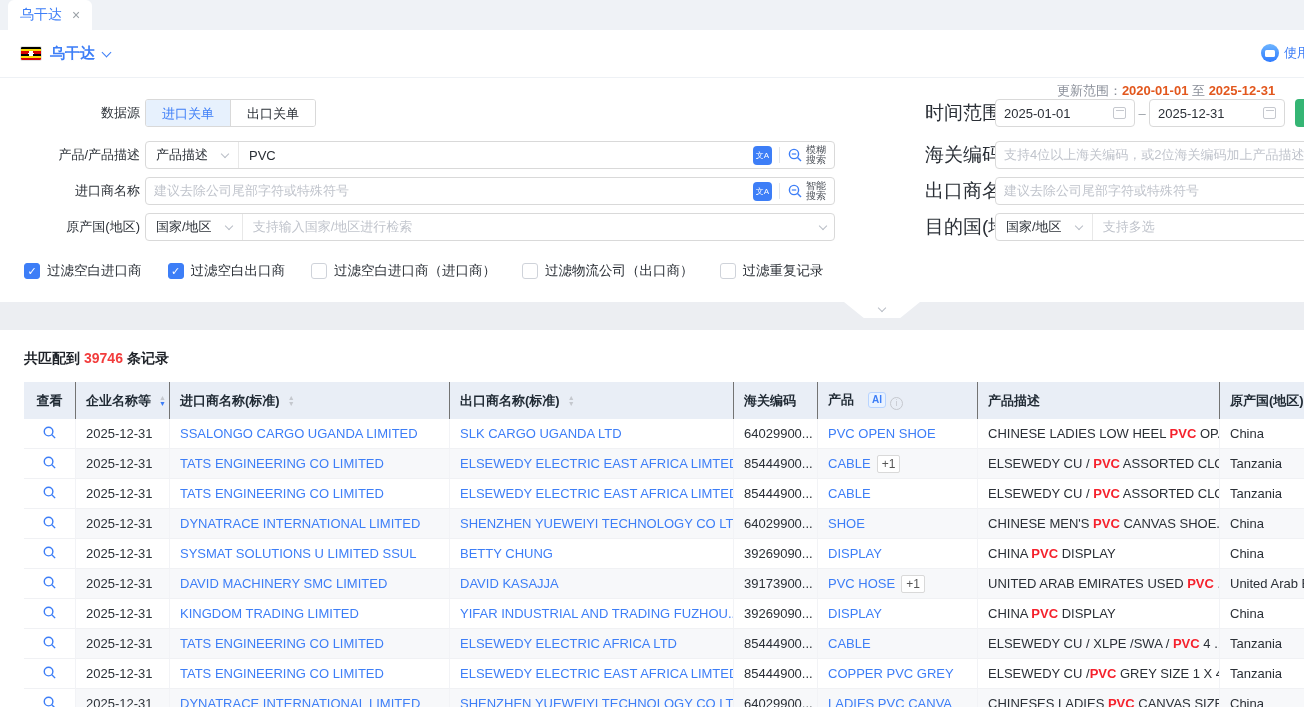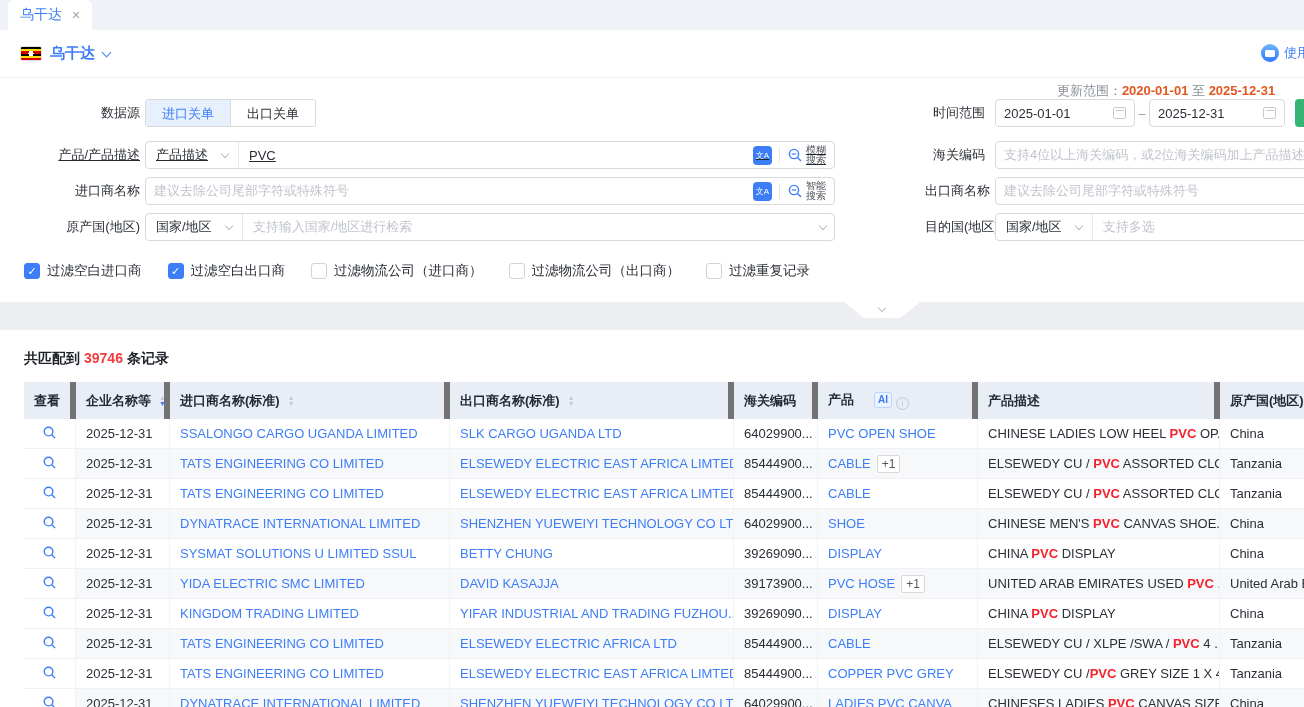--- a/index.html
+++ b/index.html
@@ -26,21 +26,21 @@
   .help { position:absolute; right:-6px; top:14px; display:flex; align-items:center; gap:5px; color:#3d7ef7; font-size:13px; }
   .help-ic { width:18px; height:18px; border-radius:50%; background:linear-gradient(180deg,#6db5ff,#2f7bff);
     position:relative; flex:0 0 18px; }
   .help-ic::after { content:""; position:absolute; left:4px; top:6px; width:10px; height:7px;
     background:#fff; border-radius:1.5px; }
 
   
   .filters { position:relative; height:224px; background:#fff; }
   .frow { position:absolute; display:flex; align-items:center; }
   .flabel { width:116px; text-align:right; margin-right:5px; color:#2a2f36; font-size:13px; white-space:nowrap; }
-  .flabel-r { width:60px; text-align:right; margin-right:10px; color:#2a2f36; font-size:13px; white-space:nowrap; }
+  .flabel-r { width:60px; text-align:right; margin-right:10px; color:#2a2f36; font-size:19px; white-space:nowrap; }
 
   .update-range { position:absolute; top:4px; left:1016px; width:300px; text-align:center;
     font-size:13px; color:#8a8f99; white-space:nowrap; }
   .update-range b { color:#e2571d; }
 
   .seg { display:flex; border:1px solid #d9d9d9; border-radius:3px; overflow:hidden; height:28px; }
   .seg-item { padding:14px 16px; display:flex; align-items:center; font-size:13px; background:#fff; color:#2a2f36; cursor:pointer; }
   .seg-item.sel { background:#e7f1fd; color:#3d7ef7; }
   .seg-item + .seg-item { border-left:1px solid #d9d9d9; }
 
@@ -75,35 +75,35 @@
 
   .band { height:28px; background:#eceef2; }
 
   
   .results { background:#fff; padding-top:20px; }
   .count { margin-left:24px; font-size:14px; font-weight:bold; color:#1f2329; height:22px; }
   .count .num { color:#f23c3c; margin:0 4px; }
 
   table { border-collapse:separate; border-spacing:0; table-layout:fixed; width:1288px; margin:10px 0 0 24px; }
   thead th { background:#e9eef6; height:37px; font-size:13px; font-weight:bold; color:#1f2933;
-    text-align:left; padding:0 10px; border-right:6px solid #737373; white-space:nowrap; overflow:hidden; }
+    text-align:left; padding:0 10px; border-right:1px solid #737373; white-space:nowrap; overflow:hidden; }
   tbody td { height:30px; font-size:13px; color:#2a2f36; padding:0 10px; border-bottom:1px solid #f0f1f4;
     border-right:1px solid #f2f3f6; white-space:nowrap; overflow:hidden; background:#fff; }
   tr.alt td { background:#f7f8fa; }
   td.view, th.view { text-align:center; padding:0; box-shadow:8px 0 8px -8px rgba(20,30,60,.12); }
   td.view { background:#fff !important; }
   a.lnk { color:#3d7ef7; text-decoration:none; cursor:pointer; }
   .hl { color:#f5222d; font-weight:bold; }
   .tag { display:inline-block; border:1px solid #d9d9d9; border-radius:2px; padding:0 4px;
     font-size:12px; color:#555; margin-left:6px; line-height:16px; background:#fff; }
   .sorter { display:inline-flex; flex-direction:column; vertical-align:middle; margin-left:8px; line-height:0; }
   .sorter span { font-size:7px; color:#c5c8ce; line-height:6px; }
   .sorter span.act { color:#3d7ef7; }
   .ai-badge { display:inline-block; background:#eaf3ff; border:1px solid #b8d4ff; color:#3d7ef7;
-    font-size:10px; font-weight:bold; border-radius:3px; padding:0 3px; line-height:14px; margin-left:20px; vertical-align:1px; }
+    font-size:10px; font-weight:bold; border-radius:3px; padding:0 3px; line-height:14px; margin-left:14px; vertical-align:1px; }
   .info-ic { display:inline-flex; width:13px; height:13px; border:1px solid #c5c8ce; border-radius:50%;
     color:#c5c8ce; font-size:9px; align-items:center; justify-content:center; margin-left:4px; vertical-align:-2px; font-weight:normal; }
 </style>
 </head>
 <body>
 
 <div class="tabbar">
   <div class="tab-active">
     <span class="t">乌干达</span>
     <span class="tab-close">×</span>
@@ -141,21 +141,21 @@
       <span class="cal"></span>
     </div>
     <div class="dash">–</div>
     <div class="inputbox" style="width:136px;">
       <span class="val">2025-12-31</span>
       <span class="cal"></span>
     </div>
     <div class="go-btn"></div>
   </div>
 
-  <div class="frow" style="top:63px; left:24px;text-decoration:underline;">
+  <div class="frow" style="top:63px; left:24px;">
     <div class="flabel">产品/产品描述</div>
     <div class="inputbox" style="width:690px;">
       <span class="sel-in">
         <span>产品描述</span>
           <span class="chev-g"></span>
       </span>
       <span class="val">PVC</span>
       <span class="right-tools">
         <span class="trans-ic">文A</span>
         <span class="vdiv"></span>
@@ -230,21 +230,21 @@
       <label class="cb">
         <span class="box on">✓</span>
         <span>过滤空白进口商</span>
       </label>
       <label class="cb">
         <span class="box on">✓</span>
         <span>过滤空白出口商</span>
       </label>
       <label class="cb">
         <span class="box"></span>
-        <span>过滤物流公司（进口商）</span>
+        <span>过滤空白进口商（进口商）</span>
       </label>
       <label class="cb">
         <span class="box"></span>
         <span>过滤物流公司（出口商）</span>
       </label>
       <label class="cb">
         <span class="box"></span>
         <span>过滤重复记录</span>
       </label>
     </div>
@@ -357,21 +357,21 @@
           <td><a class="lnk">DISPLAY</a></td>
           <td>CHINA <span class="hl">PVC</span> DISPLAY</td>
           <td>China</td>
         </tr>
         <tr class="alt">
           <td class="view"><svg width="15" height="15" viewBox="0 0 16 16">
               <circle cx="7" cy="7" r="4.6" fill="none" stroke="#3d7ef7" stroke-width="1.5"></circle>
               <line x1="10.5" y1="10.5" x2="14" y2="14" stroke="#3d7ef7" stroke-width="1.5"></line>
             </svg></td>
           <td>2025-12-31</td>
-          <td><a class="lnk">YIDA ELECTRIC SMC LIMITED</a></td>
+          <td><a class="lnk">DAVID MACHINERY SMC LIMITED</a></td>
           <td><a class="lnk">DAVID KASAJJA</a></td>
           <td>39173900...</td>
           <td><a class="lnk">PVC HOSE</a><span class="tag">+1</span></td>
           <td>UNITED ARAB EMIRATES USED <span class="hl">PVC</span> ...</td>
           <td>United Arab Emirates</td>
         </tr>
         <tr>
           <td class="view"><svg width="15" height="15" viewBox="0 0 16 16">
               <circle cx="7" cy="7" r="4.6" fill="none" stroke="#3d7ef7" stroke-width="1.5"></circle>
               <line x1="10.5" y1="10.5" x2="14" y2="14" stroke="#3d7ef7" stroke-width="1.5"></line>

